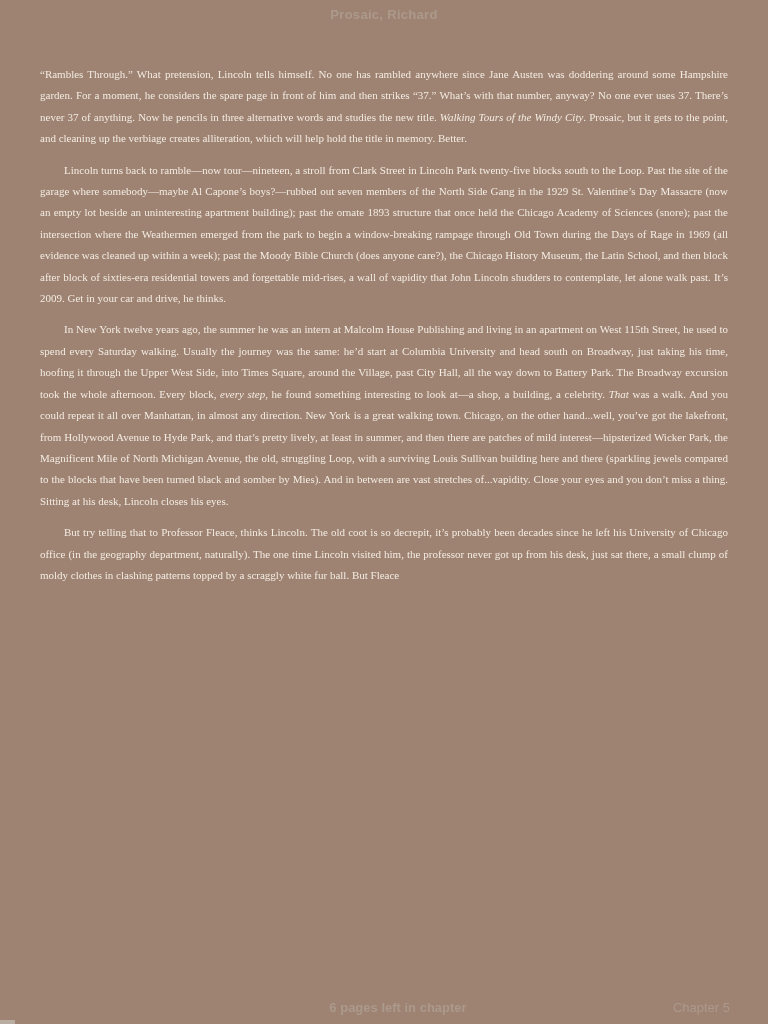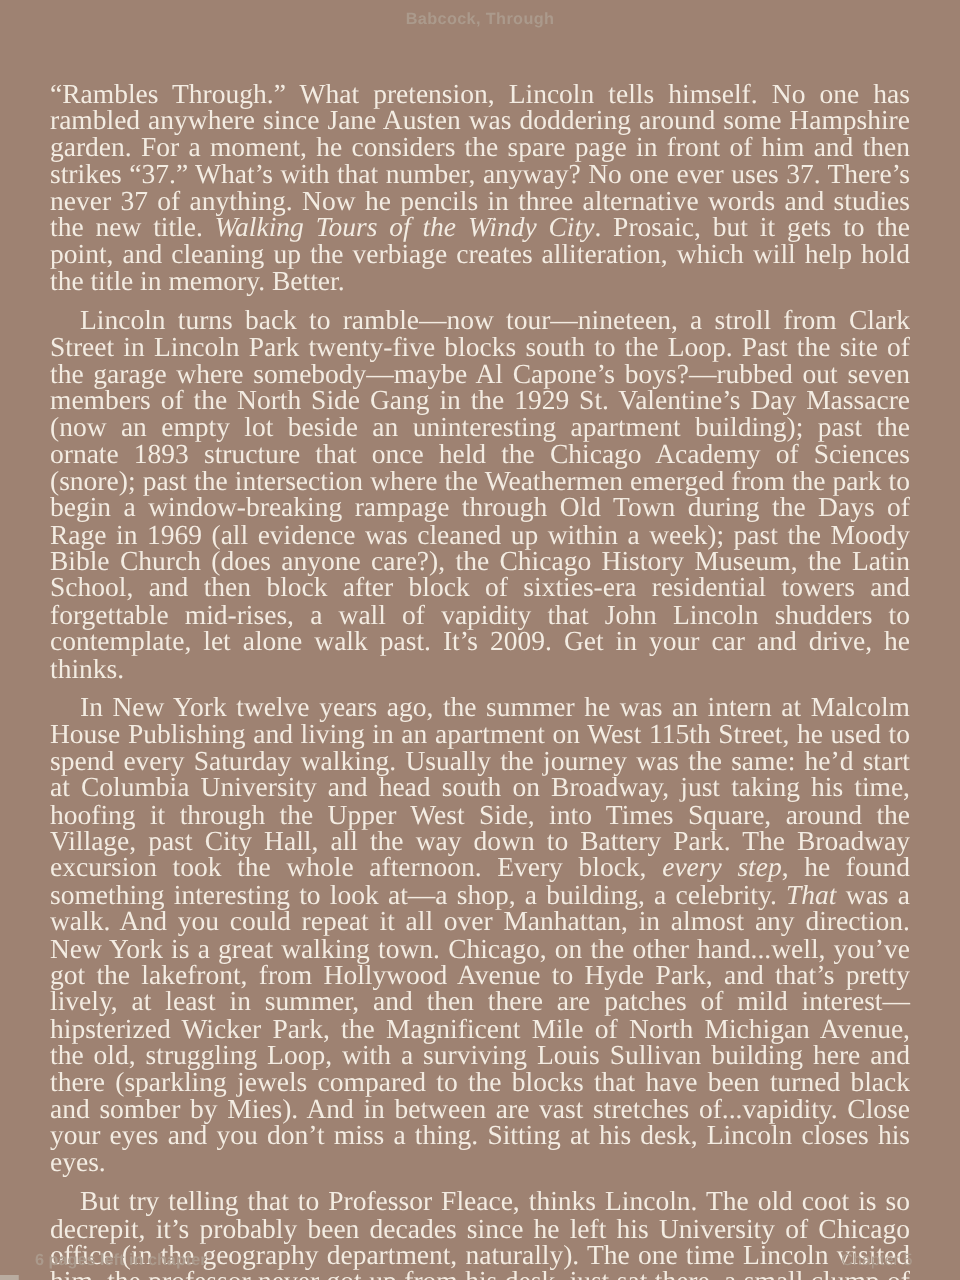--- a/index.html
+++ b/index.html
@@ -22,57 +22,57 @@
     font-family:"Liberation Sans", sans-serif;
     font-weight:bold;
     font-size:13px;
     letter-spacing:0.3px;
     color:var(--chrome);
   }
   .page{
     position:absolute;
     top:64px;left:40px;right:40px;bottom:56px;
     color:var(--text);
-    font-size:22px;
+    font-size:11px;
     line-height:21.4px;
     text-align:justify;
     cursor:default;
   }
   .para{margin:0;}
   .para + .para{margin-top:10px;}
   .para.indent{text-indent:24px;}
   .para em{font-style:italic;}
   .footer{
     position:absolute;left:0;right:0;bottom:8px;height:16px;
     font-family:"Liberation Sans", sans-serif;
     font-weight:bold;
     font-size:13px;
     color:var(--chrome);
   }
   .footer .pages-left{
-    position:absolute;left:0;right:0;text-align:left;padding-left:28px;
+    position:absolute;left:0;right:0;text-align:center;padding-left:28px;
   }
   .footer .chapter{
     position:absolute;right:38px;top:0;
     font-weight:normal;
   }
   .progress-track{
     position:absolute;left:0;bottom:0;height:4px;width:100%;
   }
   .progress-fill{
     height:100%;
     background:var(--progress);
     width:2%;
   }
 </style>
 </head>
 <body>
 
 <div class="header">
-  <span>Babcock, Through</span>
+  <span>Prosaic, Richard</span>
 </div>
 
 <div class="page">
   <div>
       <p class="para"><span>“Rambles Through.” What pretension, Lincoln tells himself. No one has rambled anywhere since Jane Austen was doddering around some Hampshire garden. For a moment, he considers the spare page in front of him and then strikes “37.” What’s with that number, anyway? No one ever uses 37. There’s never 37 of anything. Now he pencils in three alternative words and studies the new title. </span><em>Walking Tours of the Windy City</em><span>. Prosaic, but it gets to the point, and cleaning up the verbiage creates alliteration, which will help hold the title in memory. Better.</span></p>
       <p class="para indent"><span>Lincoln turns back to ramble—now tour—nineteen, a stroll from Clark Street in Lincoln Park twenty-five blocks south to the Loop. Past the site of the garage where somebody—maybe Al Capone’s boys?—rubbed out seven members of the North Side Gang in the 1929 St. Valentine’s Day Massacre (now an empty lot beside an uninteresting apartment building); past the ornate 1893 structure that once held the Chicago Academy of Sciences (snore); past the intersection where the Weathermen emerged from the park to begin a window-breaking rampage through Old Town during the Days of Rage in 1969 (all evidence was cleaned up within a week); past the Moody Bible Church (does anyone care?), the Chicago History Museum, the Latin School, and then block after block of sixties-era residential towers and forgettable mid-rises, a wall of vapidity that John Lincoln shudders to contemplate, let alone walk past. It’s 2009. Get in your car and drive, he thinks.</span></p>
       <p class="para indent"><span>In New York twelve years ago, the summer he was an intern at Malcolm House Publishing and living in an apartment on West 115th Street, he used to spend every Saturday walking. Usually the journey was the same: he’d start at Columbia University and head south on Broadway, just taking his time, hoofing it through the Upper West Side, into Times Square, around the Village, past City Hall, all the way down to Battery Park. The Broadway excursion took the whole afternoon. Every block, </span><em>every step</em><span>, he found something interesting to look at—a shop, a building, a celebrity. </span><em>That</em><span> was a walk. And you could repeat it all over Manhattan, in almost any direction. New York is a great walking town. Chicago, on the other hand...well, you’ve got the lakefront, from Hollywood Avenue to Hyde Park, and that’s pretty lively, at least in summer, and then there are patches of mild interest—hipsterized Wicker Park, the Magnificent Mile of North Michigan Avenue, the old, struggling Loop, with a surviving Louis Sullivan building here and there (sparkling jewels compared to the blocks that have been turned black and somber by Mies). And in between are vast stretches of...vapidity. Close your eyes and you don’t miss a thing. Sitting at his desk, Lincoln closes his eyes.</span></p>
       <p class="para indent"><span>But try telling that to Professor Fleace, thinks Lincoln. The old coot is so decrepit, it’s probably been decades since he left his University of Chicago office (in the geography department, naturally). The one time Lincoln visited him, the professor never got up from his desk, just sat there, a small clump of moldy clothes in clashing patterns topped by a scraggly white fur ball. But Fleace</span></p>
     </div>
 </div>

